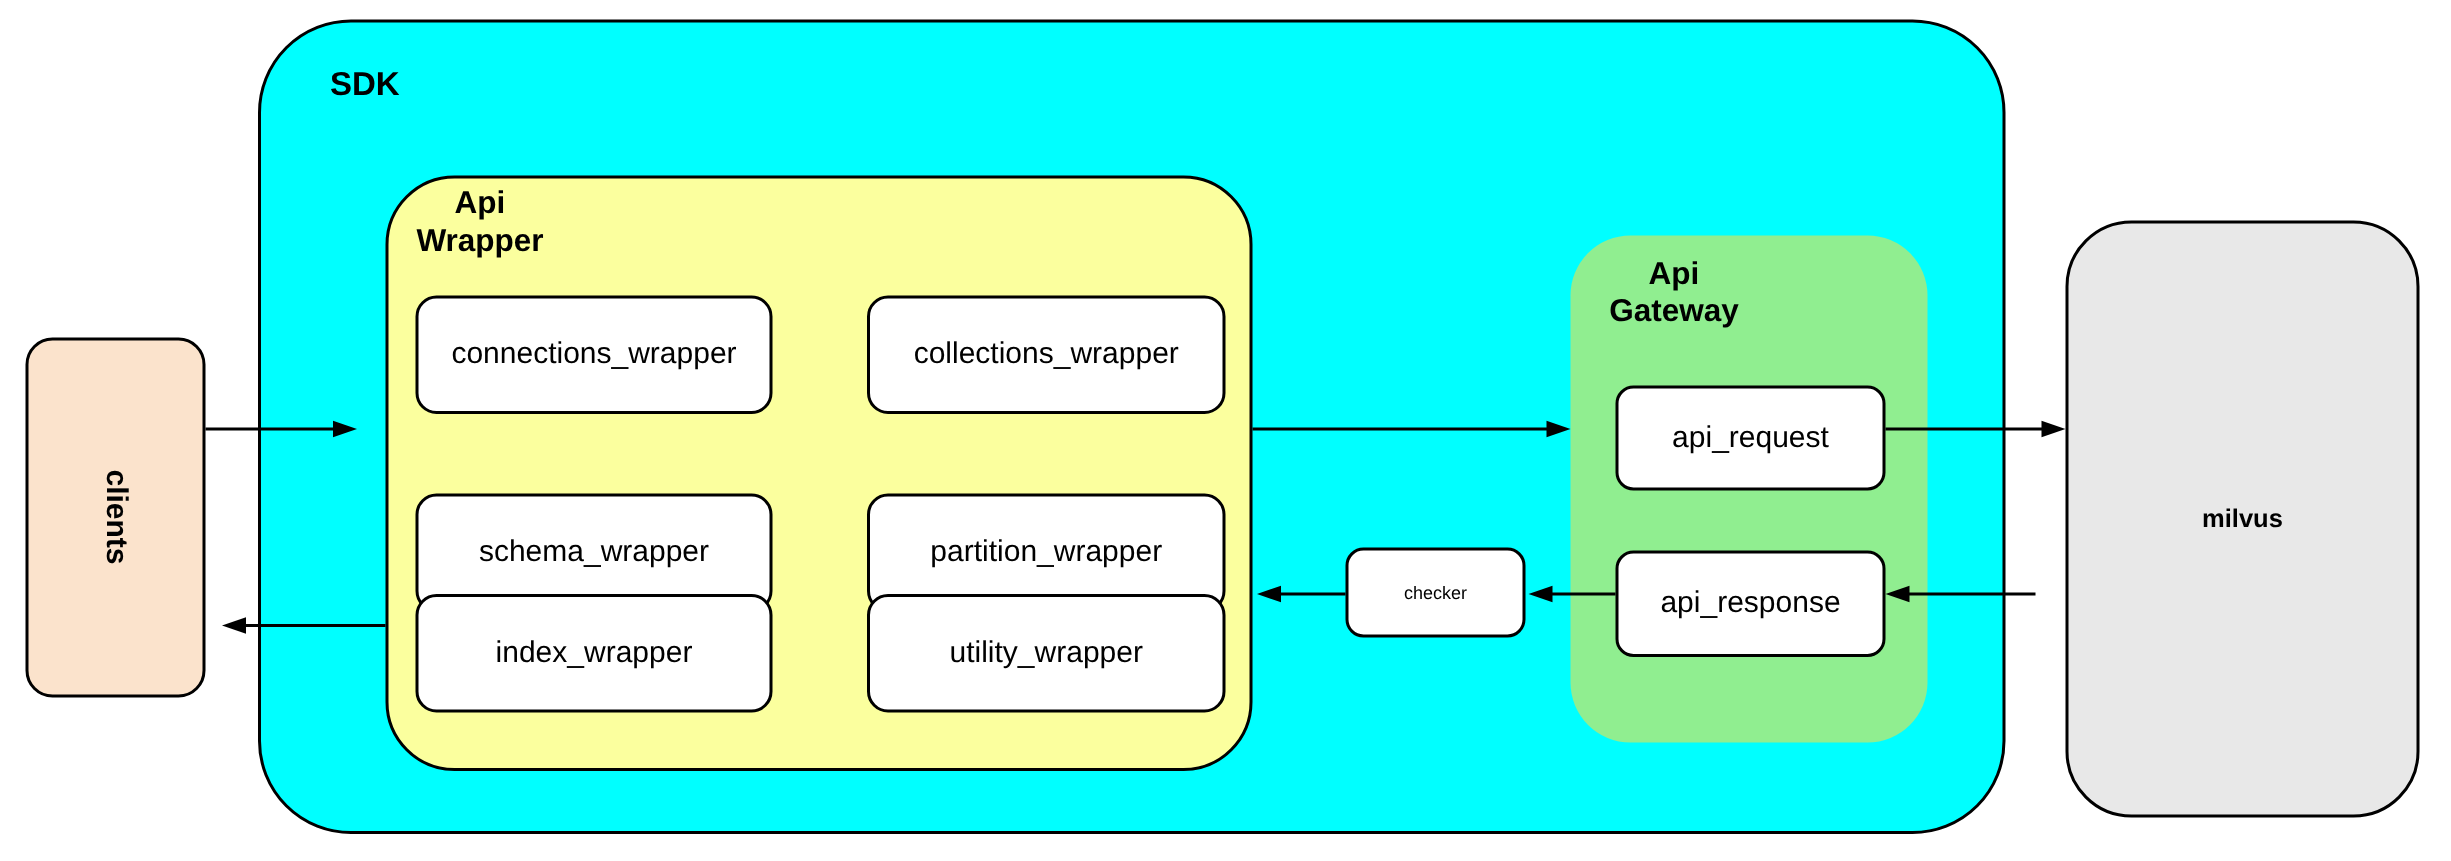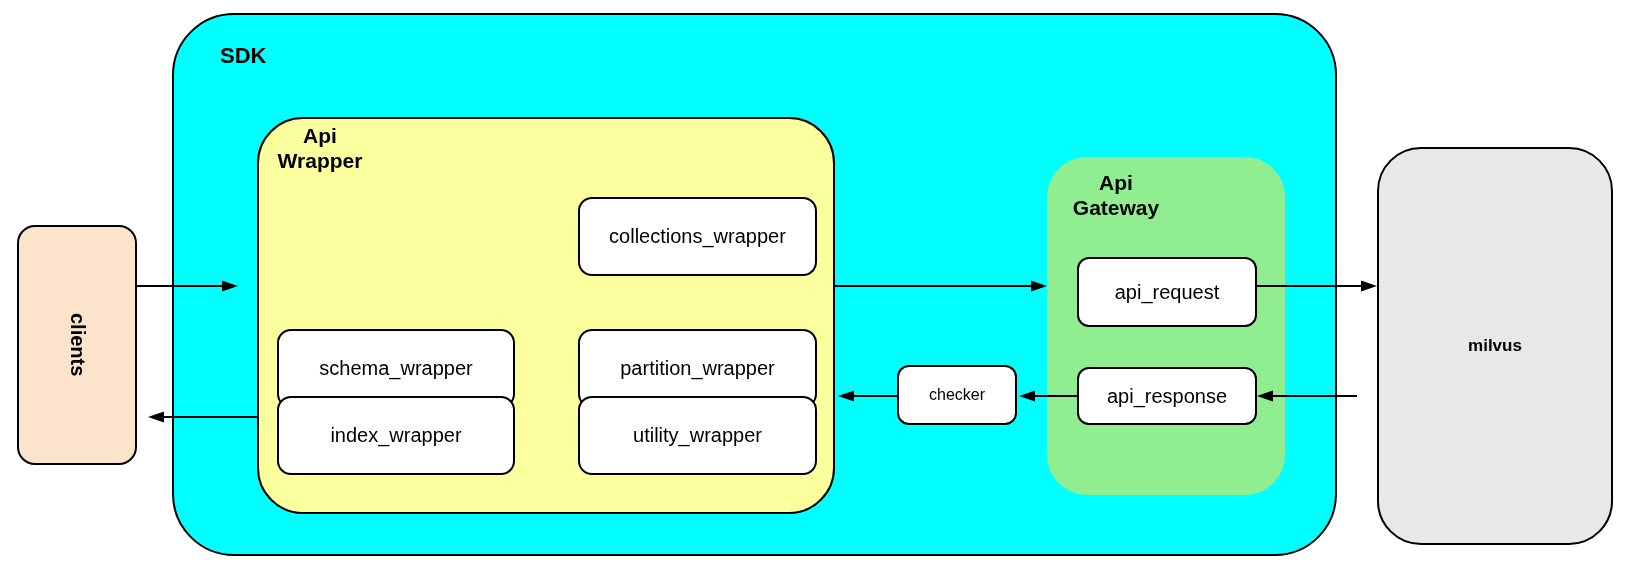--- a/index.html
+++ b/index.html
@@ -57,41 +57,41 @@
   .col2 { left: 319px; width: 239px; }
   .row1 { top: 78px; }
   .row2 { top: 178px; margin-top: 32px; }
   .row3 { top: 277px; border-radius: 14px; }
 
   .checker {
     left: 723px; top: 350px; width: 120px; height: 60px;
     background: var(--node-fill, #fff);
     border-radius: 12px;
     display: flex; align-items: center; justify-content: center;
-    font-size: 16px;
+    font-size: 12px;
   }
 
   .api-gateway {
     left: 873px; top: 142px; width: 238px; height: 338px;
     background: var(--api-gateway-fill, #90EE90);
     border-radius: 40px;
   }
   .api-gateway-label {
     position: absolute; left: 14px; top: 13px; width: 110px;
     text-align: center; font-size: 21px; font-weight: bold; line-height: 25px;
   }
   .gw-node {
     background: var(--node-fill, #fff);
     border-radius: 12px;
     display: flex; align-items: center; justify-content: center;
     font-size: 20px;
     left: 30px; width: 180px;
   }
   .gw-request { top: 100px; height: 70px; }
-  .gw-response { top: 210px; height: 58px; }
+  .gw-response { top: 210px; height: 71px; }
 
   .milvus {
     left: 1377px; top: 147px; width: 236px; height: 398px;
     background: var(--milvus-fill, #E8E8E8);
     border-radius: 44px;
     display: flex; align-items: center; justify-content: center;
     font-size: 17px; font-weight: bold;
   }
 
   .edges {
@@ -111,20 +111,21 @@
   </div>
 
   <div class="box bordered sdk">
     <div class="sdk-label">SDK</div>
 
     <div class="box bordered api-wrapper">
       <div class="api-wrapper-label">
         <div>Api</div>
         <div>Wrapper</div>
       </div>
+      <div class="box bordered wrapper-node col1 row1">connections_wrapper</div>
       <div class="box bordered wrapper-node col2 row1">collections_wrapper</div>
       <div class="box bordered wrapper-node col1 row2">schema_wrapper</div>
       <div class="box bordered wrapper-node col2 row2">partition_wrapper</div>
       <div class="box bordered wrapper-node col1 row3">index_wrapper</div>
       <div class="box bordered wrapper-node col2 row3">utility_wrapper</div>
     </div>
 
     <div class="box bordered checker">checker</div>
 
     <div class="box api-gateway">

